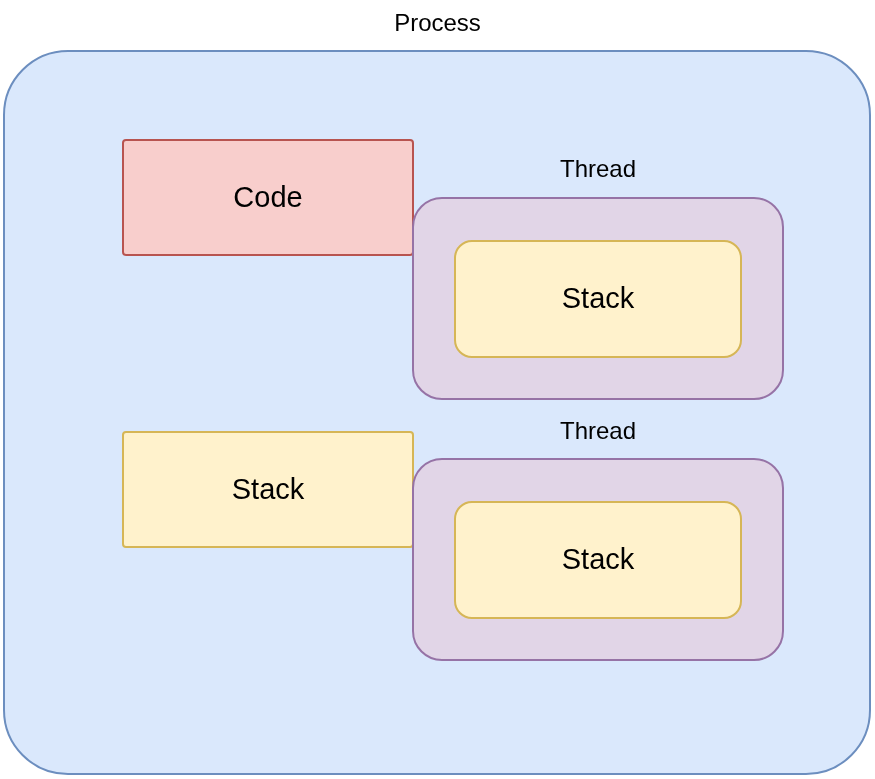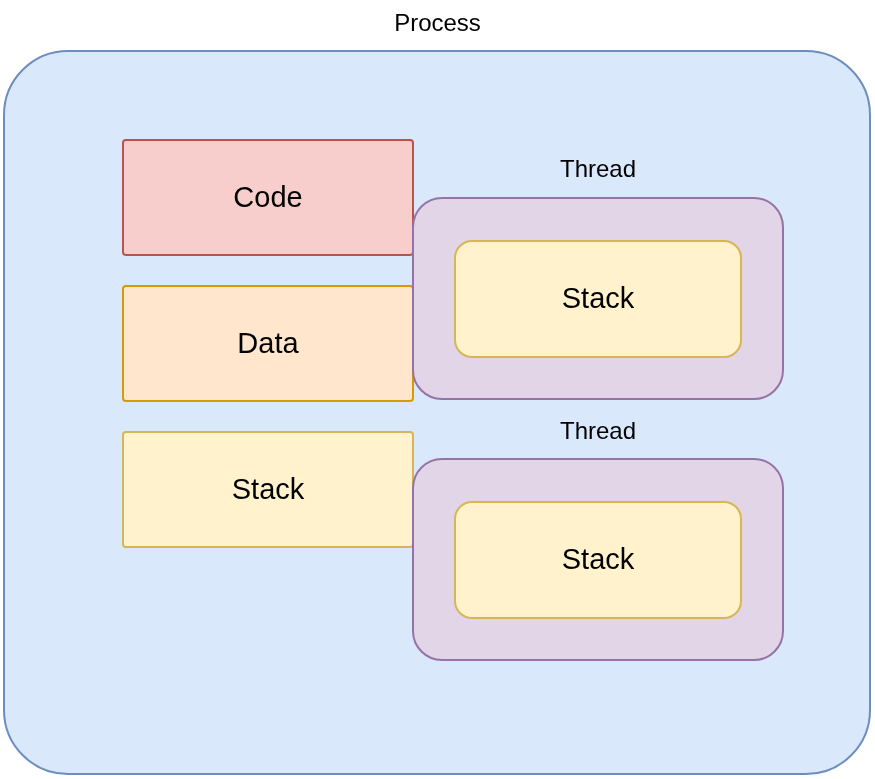--- a/index.html
+++ b/index.html
@@ -94,23 +94,20 @@
 <div class="canvas">
 
   <div class="diagram-title">Process</div>
 
   <div class="process-box" style="background-color: rgb(218, 232, 252); border-color: rgb(108, 142, 191);">
 
     <div class="seg seg-code" style="background-color: rgb(248, 206, 204); border-color: rgb(184, 84, 80);">
       <span>Code</span>
     </div>
 
-    <div class="seg seg-data" style="background-color: rgb(255, 230, 204); border-color: rgb(215, 155, 0);">
-      <span>Data</span>
-    </div>
 
     <div class="seg seg-stack" style="background-color: rgb(255, 242, 204); border-color: rgb(214, 182, 86);">
       <span>Stack</span>
     </div>
 
 
     <div class="thread-label thread-label-1">Thread</div>
 
     <div class="thread-box thread-box-1" style="background-color: rgb(225, 213, 231); border-color: rgb(150, 115, 166);">
       <div class="inner-stack" style="background-color: rgb(255, 242, 204); border-color: rgb(214, 182, 86);">

